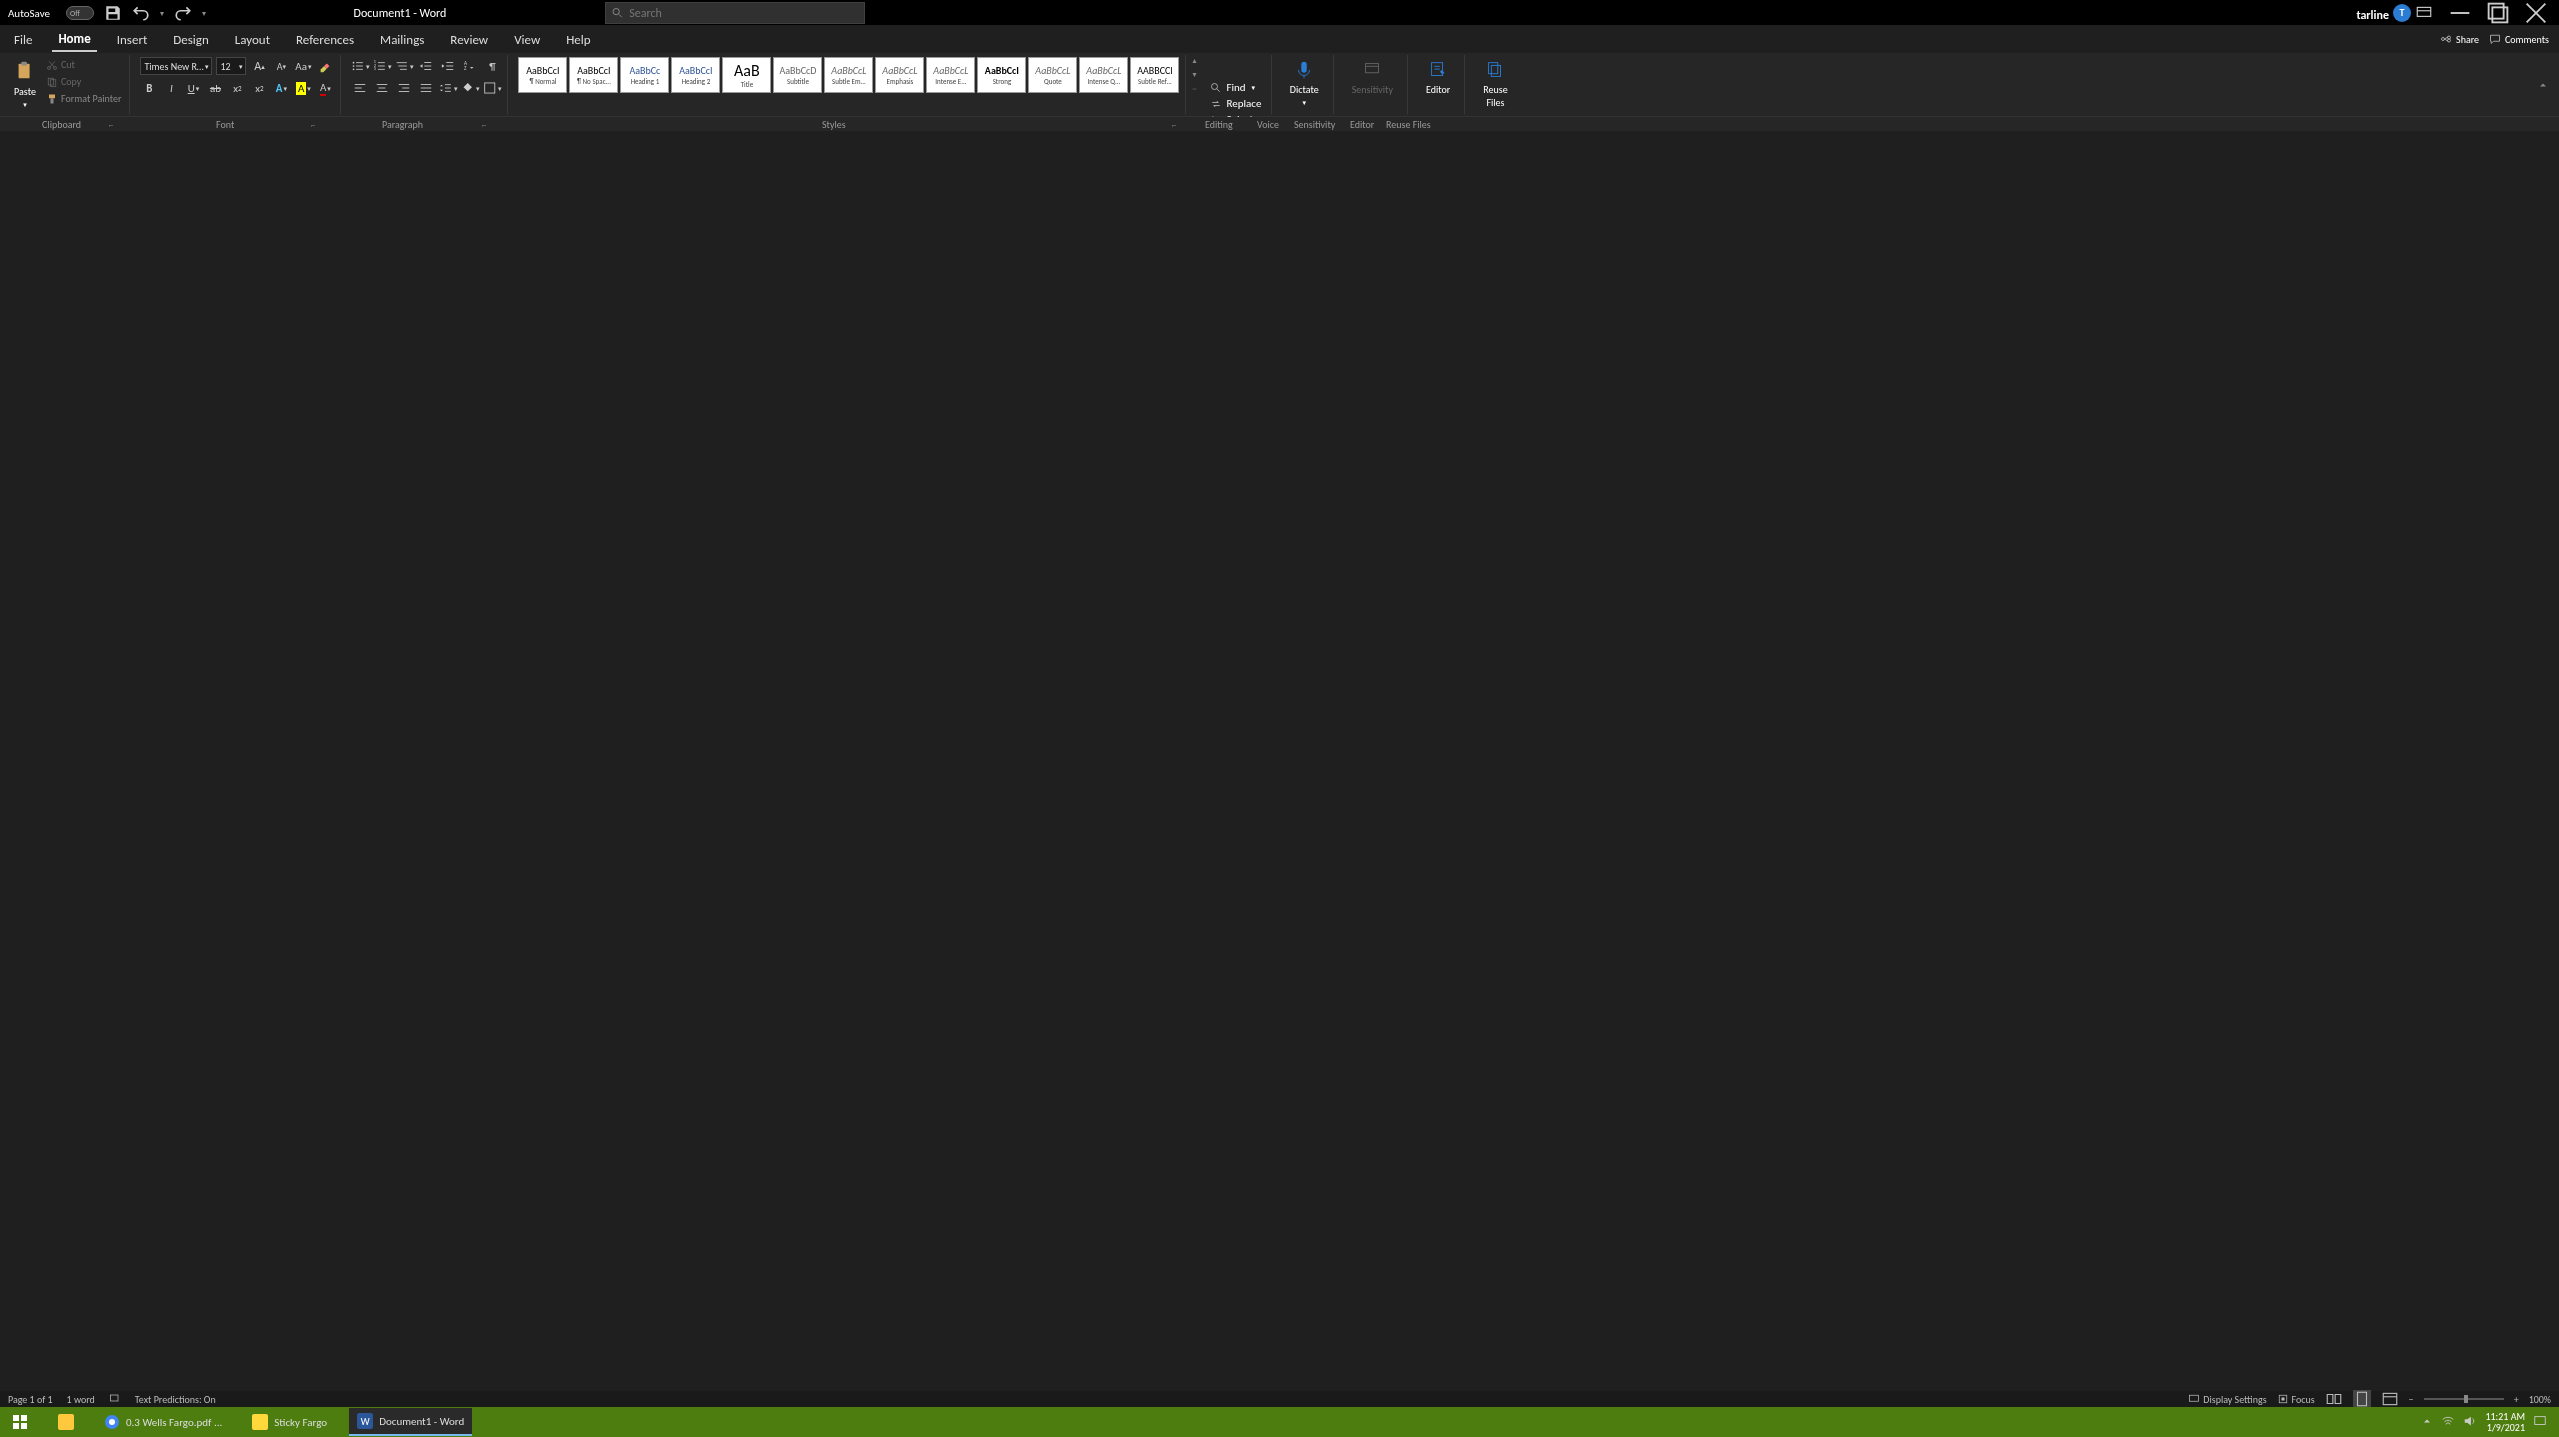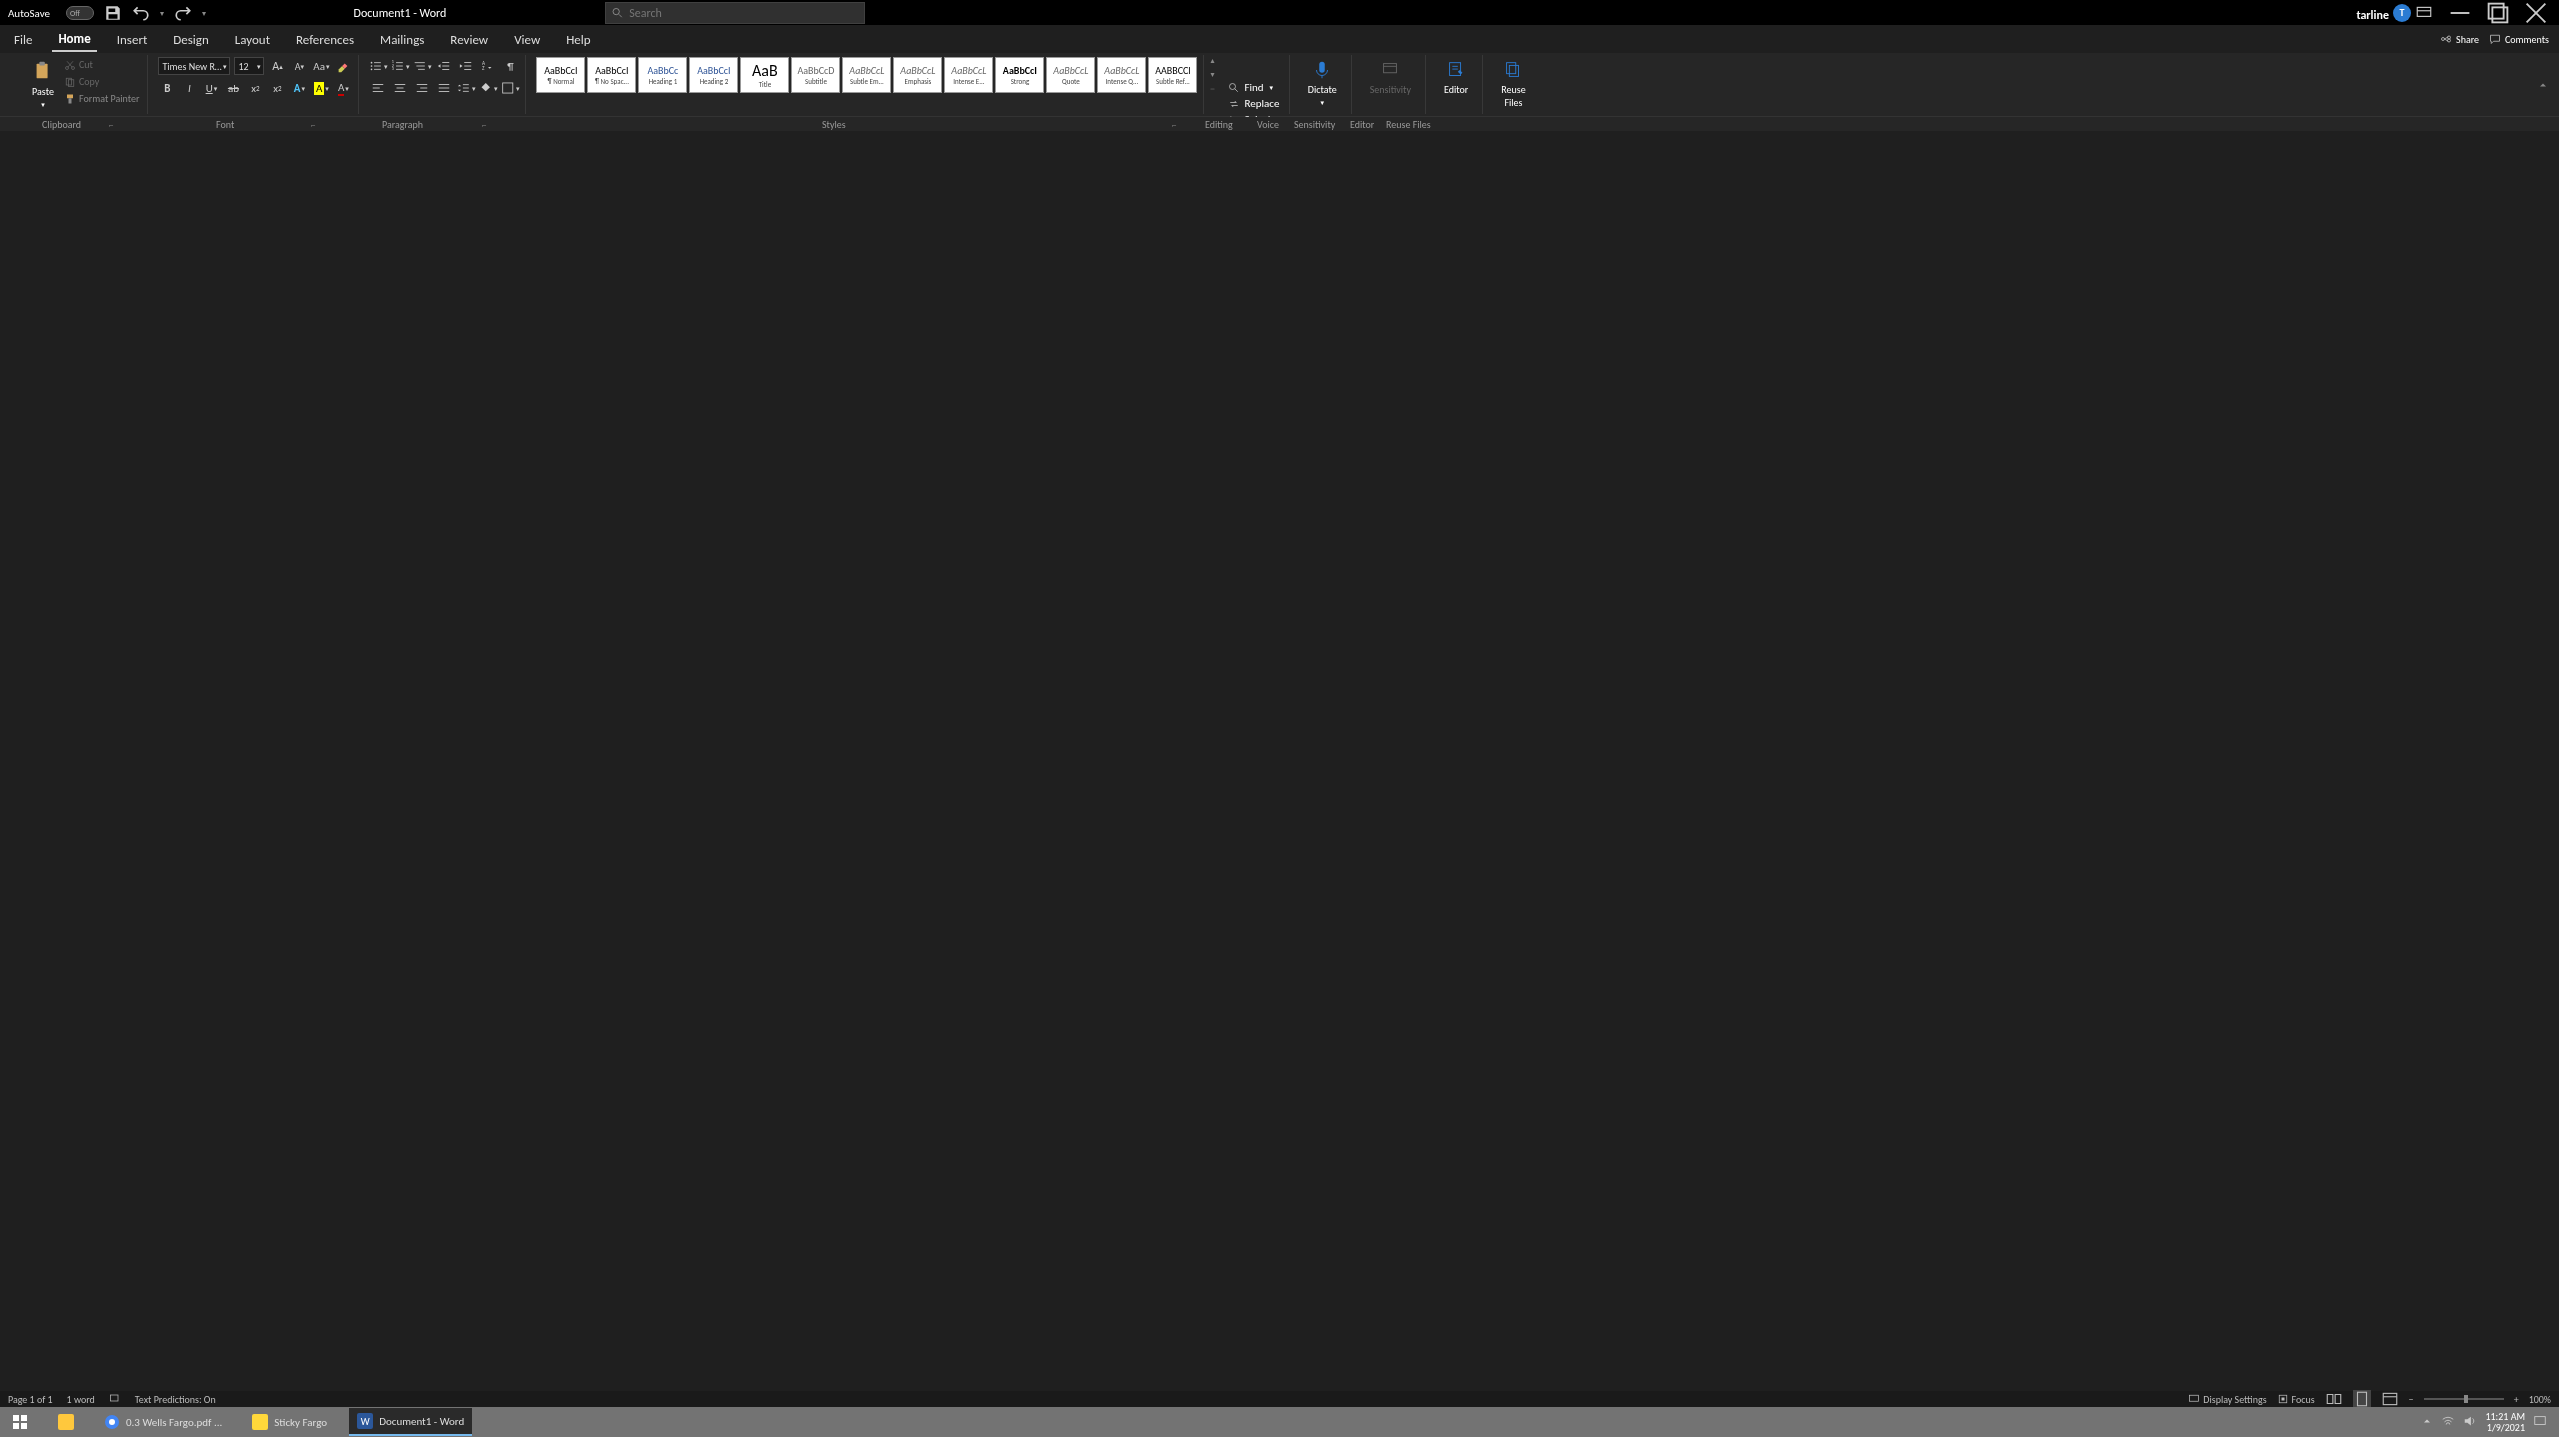--- a/index.html
+++ b/index.html
@@ -24,21 +24,21 @@
     .ribbon-right { position: absolute; right: 10px; display: flex; gap: 10px; }
     .ribbon-share, .ribbon-comments { display: flex; align-items: center; gap: 4px; font-size: 10px; }
 
     .ribbon { height: 64px; background: #262626; display: flex; padding: 2px 4px; gap: 4px; border-bottom: 1px solid #333; }
     .ribbon-group { border-right: 1px solid #383838; padding: 2px 6px; display: flex; flex-direction: column; position: relative; }
     .group-content { display: flex; gap: 4px; align-items: flex-start; flex: 1; }
     .group-labels { height: 16px; background: #262626; display: flex; align-items: center; font-size: 10px; color: #999; border-bottom: 1px solid #111; }
     .group-labels span { position: absolute; }
     .launcher { font-size: 9px; color: #888; cursor: pointer; }
 
-    .paste-btn { display: flex; flex-direction: column; align-items: center; padding: 2px 4px; cursor: pointer; margin-left: 18px; }
+    .paste-btn { display: flex; flex-direction: column; align-items: center; padding: 2px 4px; cursor: pointer; }
     .paste-btn svg { width: 22px; height: 24px; }
     .paste-btn span { font-size: 10px; margin-top: 2px; }
     .clip-side { display: flex; flex-direction: column; gap: 2px; font-size: 10px; color: #888; }
     .clip-side-item { display: flex; align-items: center; gap: 3px; padding: 1px 2px; }
 
     .font-row1, .font-row2 { display: flex; align-items: center; gap: 4px; }
     .font-col { display: flex; flex-direction: column; gap: 4px; }
     .font-combo { width: 72px; height: 18px; background: #1a1a1a; border: 1px solid #444; font-size: 10px; color: #ddd; padding: 0 3px; display: flex; align-items: center; justify-content: space-between; }
     .font-size { width: 30px; }
     .btn-sm { width: 18px; height: 18px; display: flex; align-items: center; justify-content: center; color: #ccc; font-size: 11px; cursor: pointer; }
@@ -76,21 +76,21 @@
     .page { position: absolute; left: 440px; top: 12px; width: 580px; height: 633px; background: #fff; }
     .page-content { padding: 75px 68px; font-family: "Times New Roman", serif; font-size: 16px; color: #000; }
     .page-content .bold { font-weight: bold; }
     .page-content .gray { color: #888; }
 
     .status-bar { position: absolute; bottom: 30px; left: 0; right: 0; height: 16px; background: #1a1a1a; display: flex; align-items: center; padding: 0 8px; font-size: 10px; color: #bbb; gap: 14px; }
     .status-right { margin-left: auto; display: flex; align-items: center; gap: 10px; }
     .zoom-slider { width: 80px; height: 2px; background: #555; position: relative; }
     .zoom-slider .thumb { position: absolute; left: 50%; top: -3px; width: 4px; height: 8px; background: #888; }
 
-    .taskbar { position: absolute; bottom: 0; left: 0; right: 0; height: 30px; background: #737373; display: flex; align-items: center; padding: 0 4px; gap: 14px; }
+    .taskbar { position: absolute; bottom: 0; left: 0; right: 0; height: 30px; background: #4d7c0f; display: flex; align-items: center; padding: 0 4px; gap: 14px; }
     .task-item { height: 28px; display: flex; align-items: center; gap: 6px; padding: 0 8px; font-size: 11px; color: #ddd; cursor: pointer; }
     .task-item.active { background: #2a2a2a; border-bottom: 2px solid #76b9ed; }
     .task-icon { width: 16px; height: 16px; display: flex; align-items: center; justify-content: center; font-size: 10px; border-radius: 2px; }
     .tray { margin-left: auto; display: flex; align-items: center; gap: 8px; padding: 0 8px; font-size: 10px; }
     .tray-time { text-align: right; line-height: 11px; }
   </style>
 </head>
 <body>
 
 <div class="title-bar">

